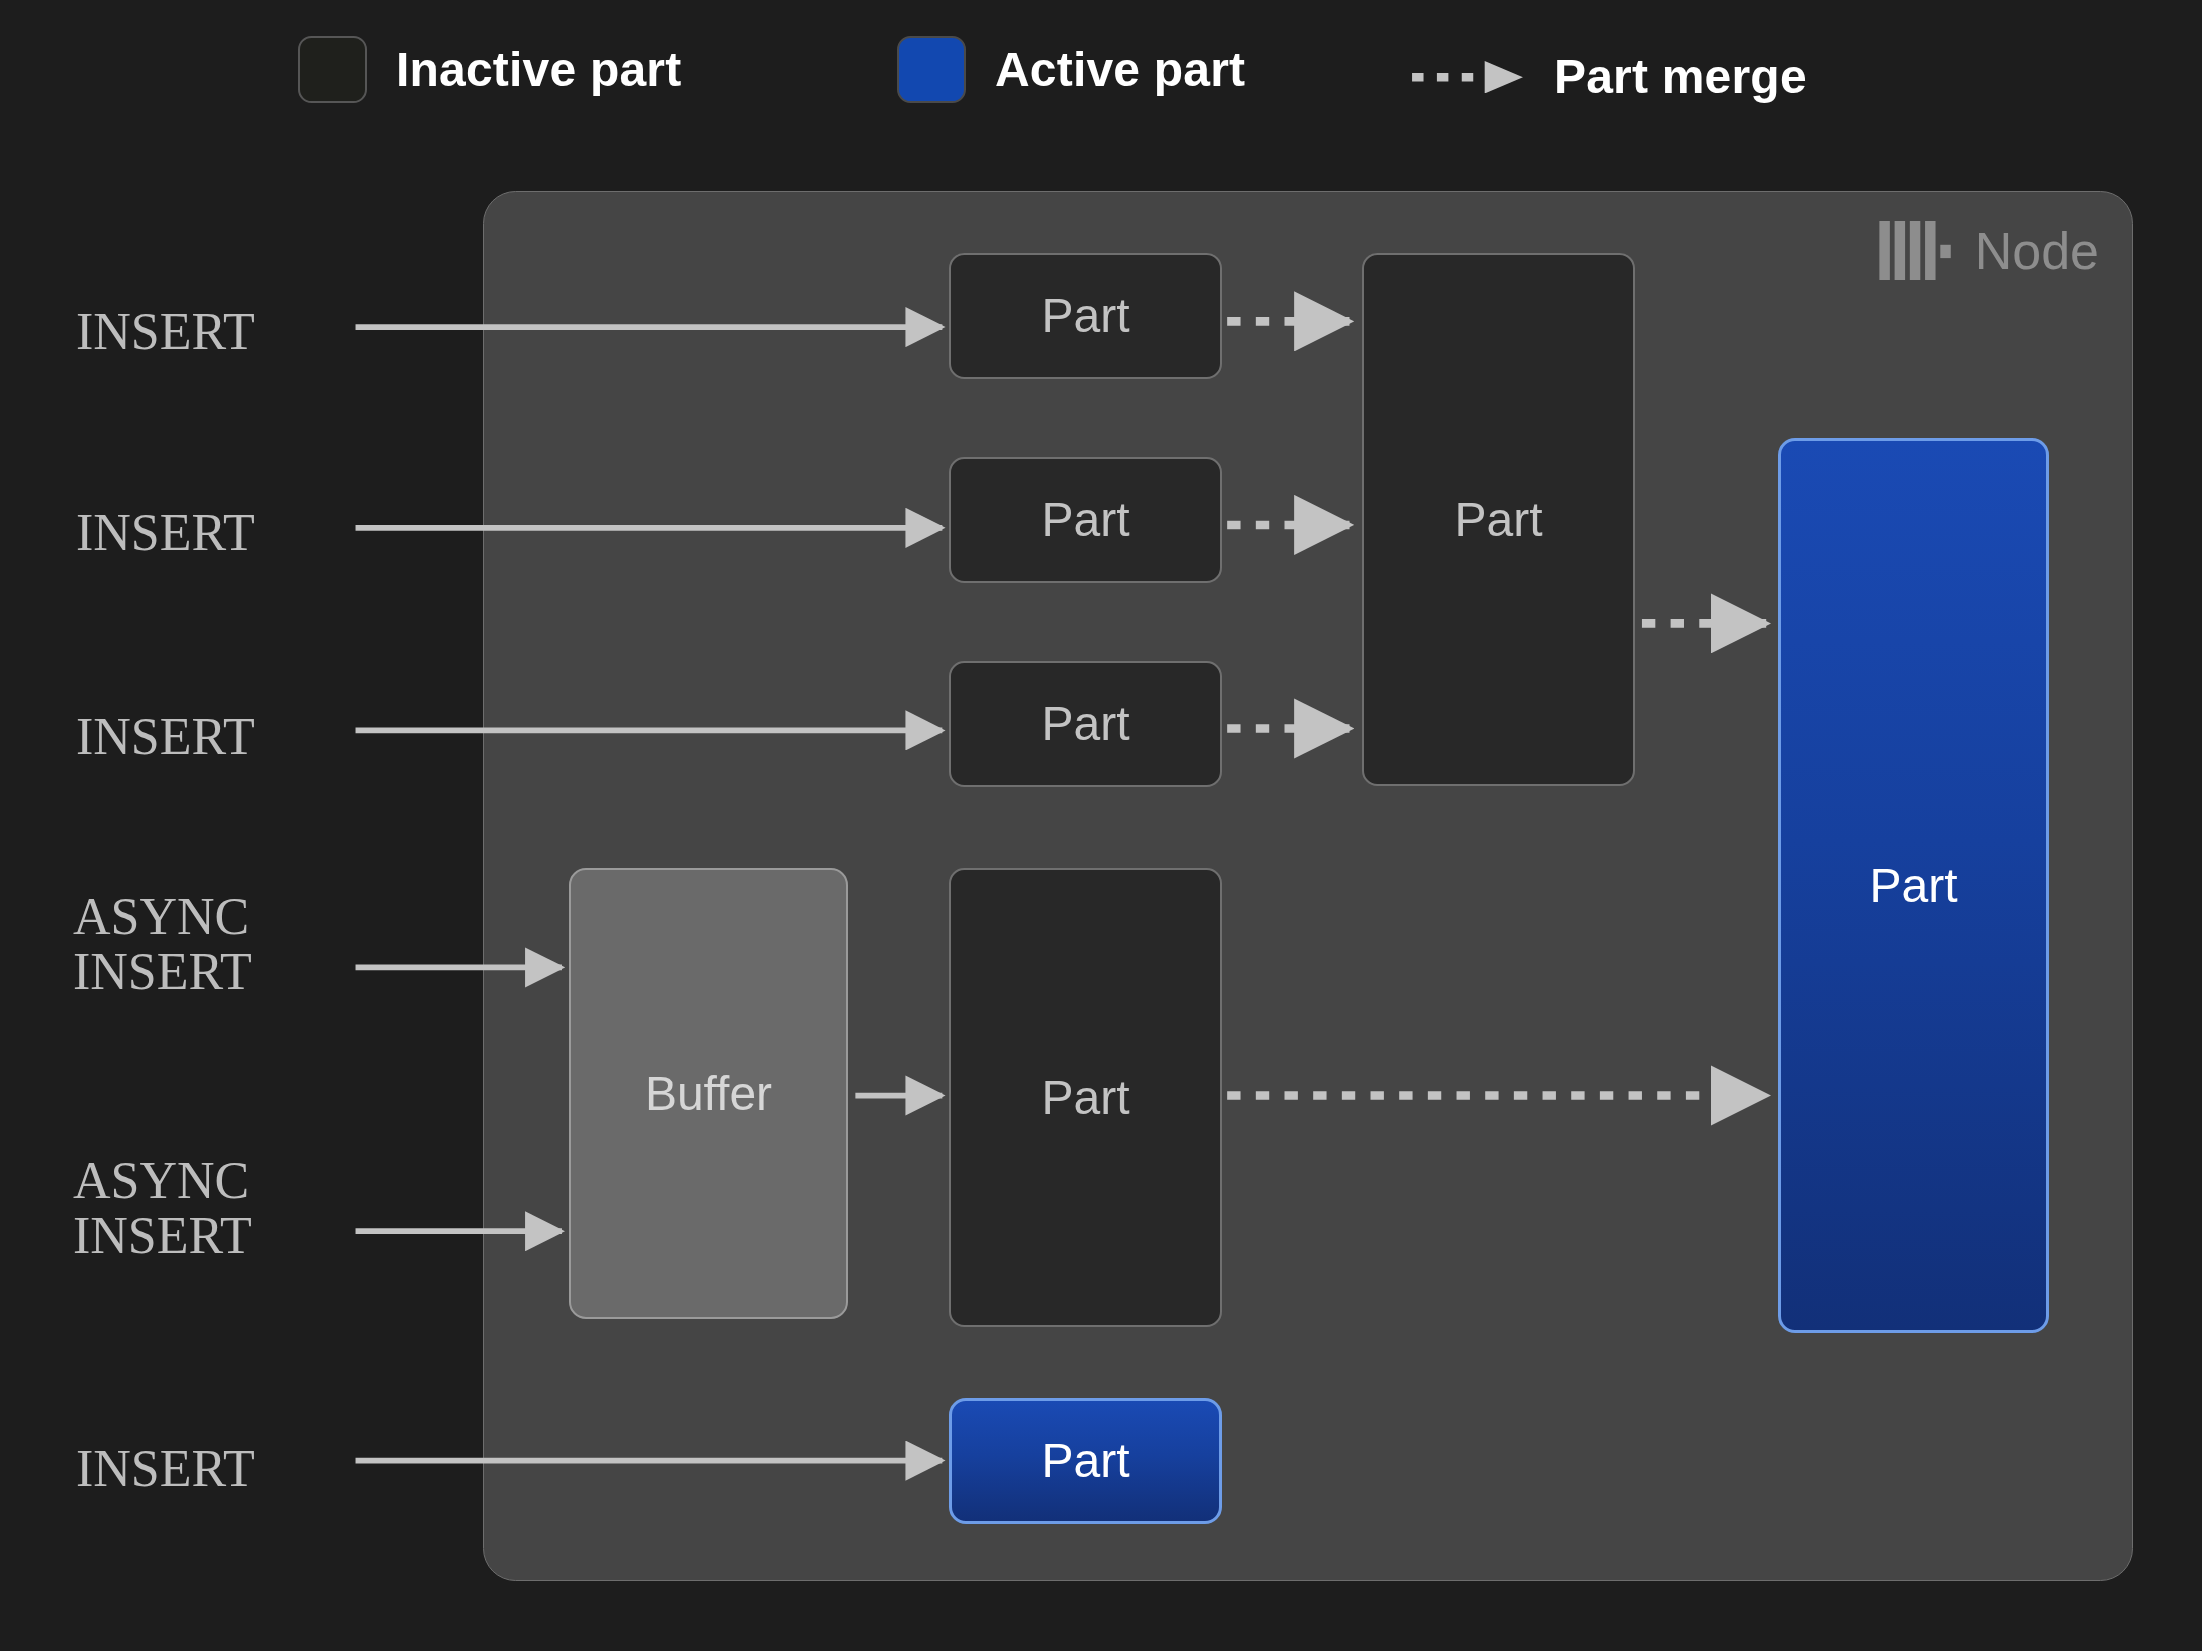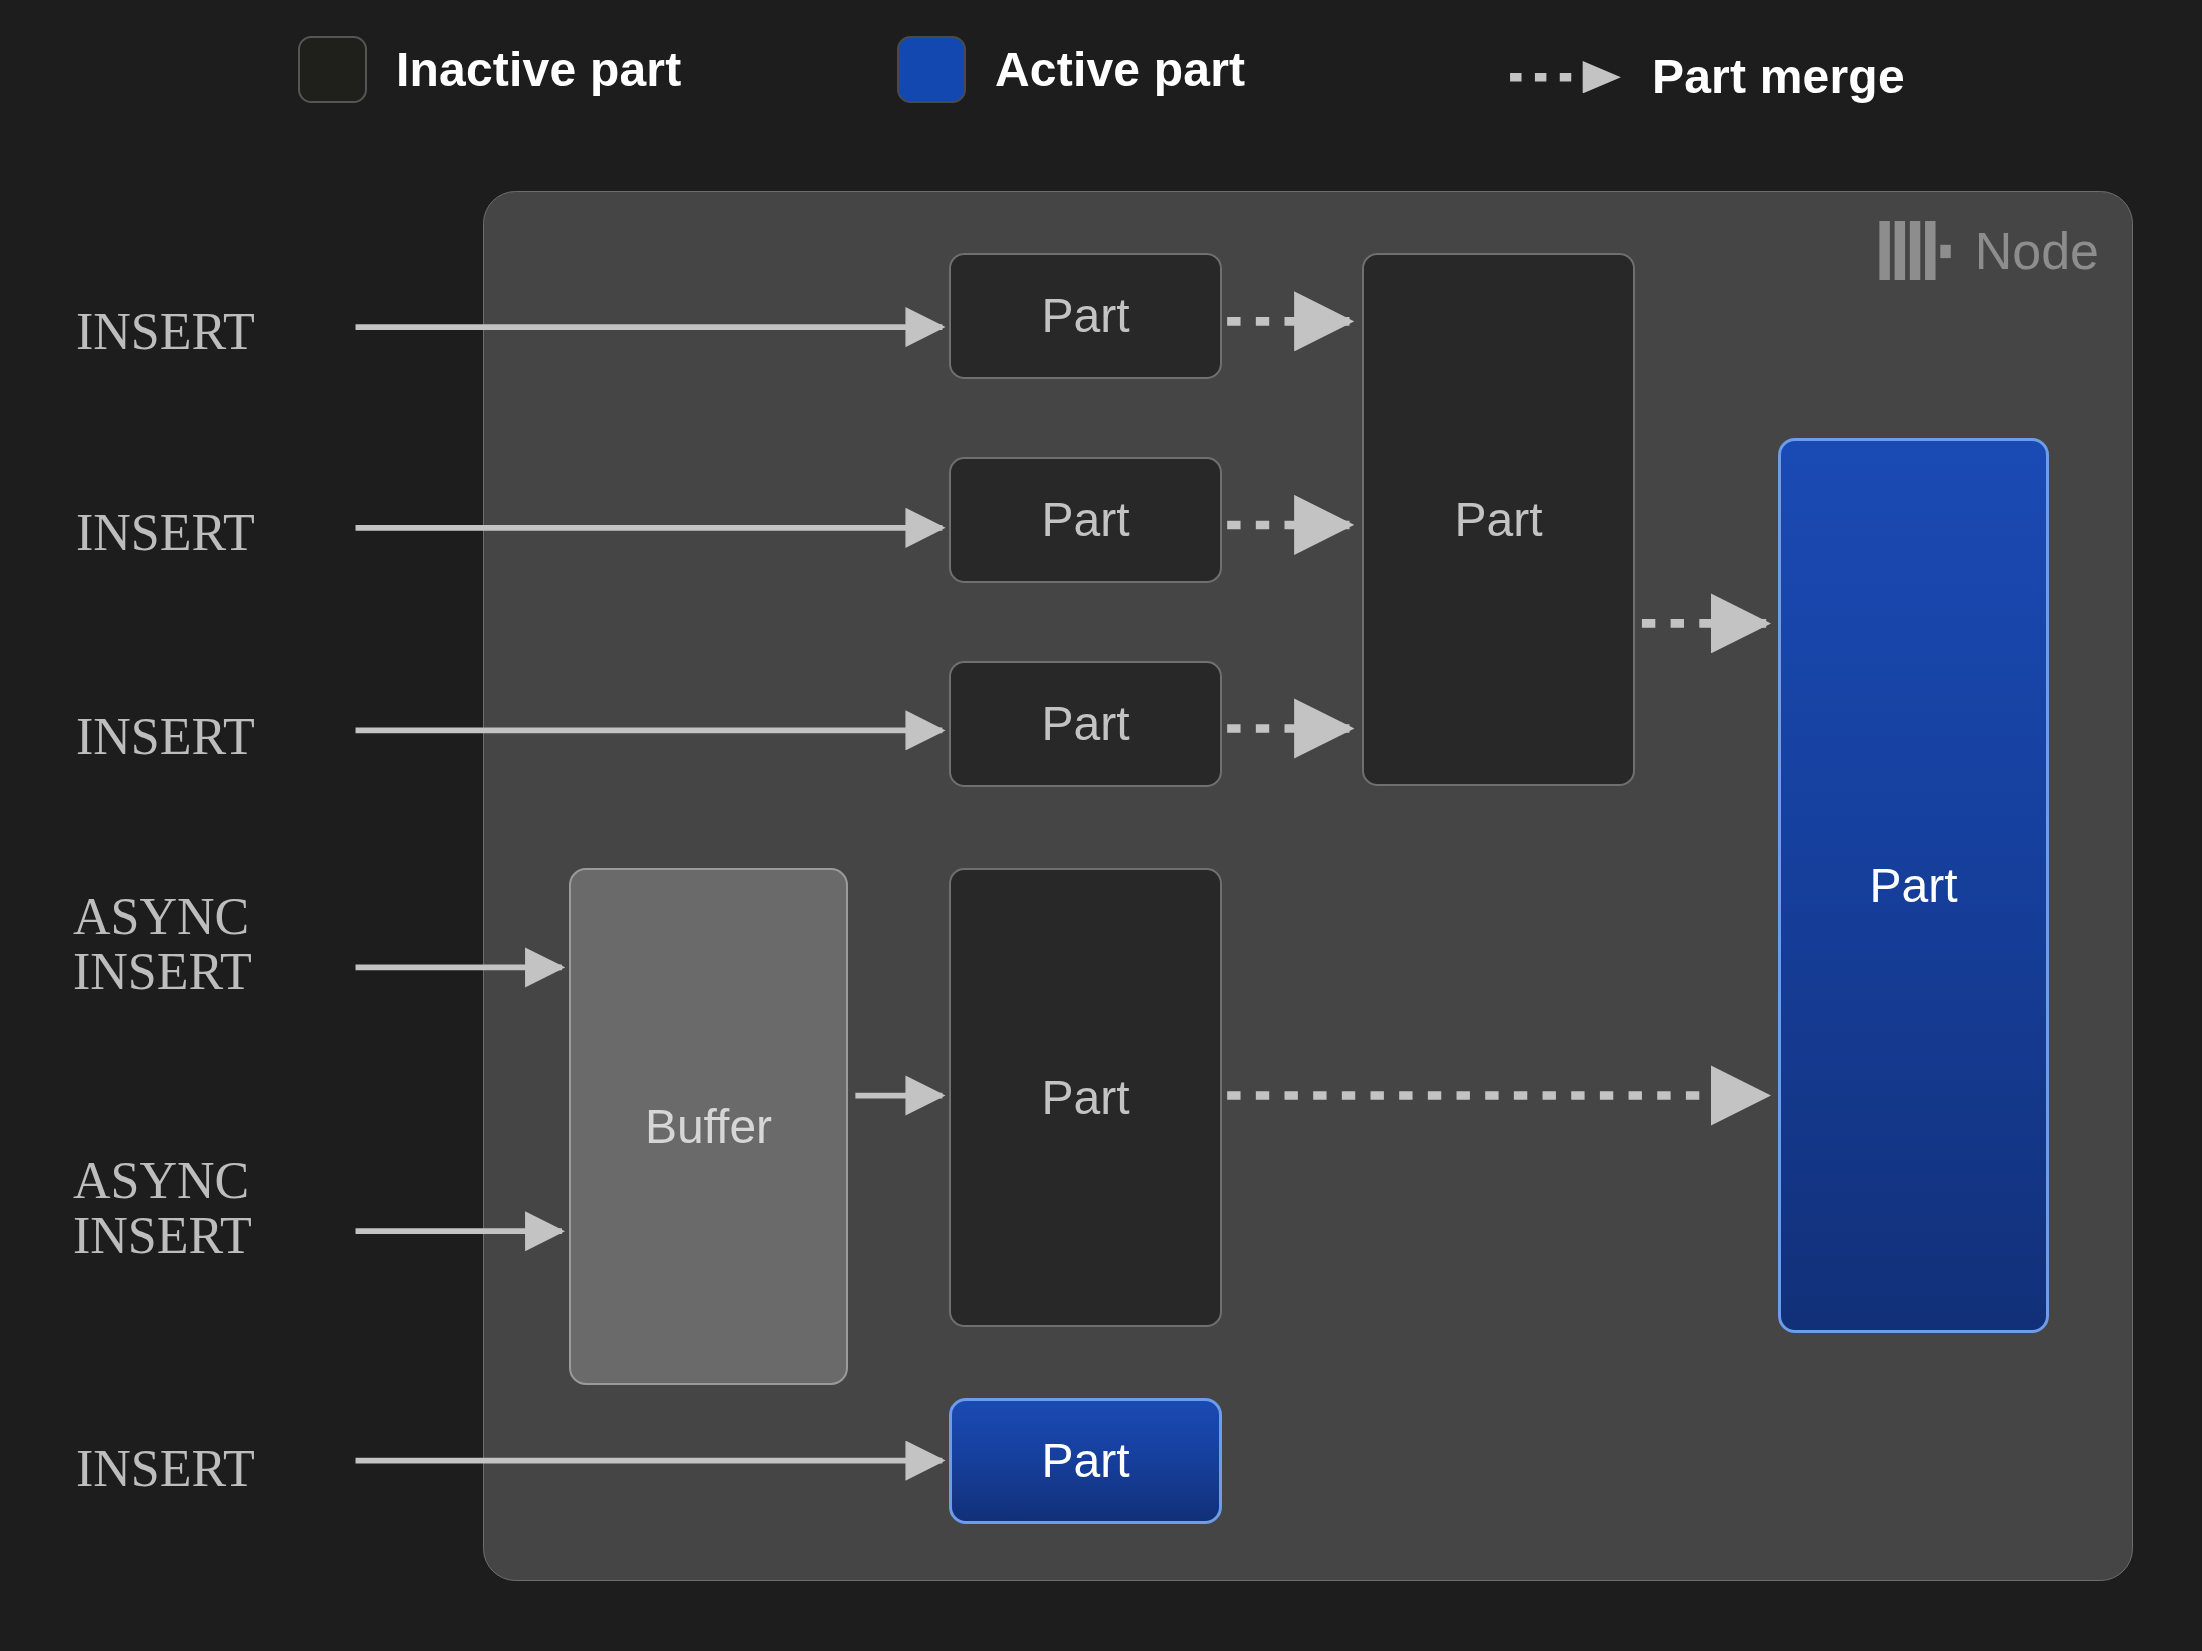--- a/index.html
+++ b/index.html
@@ -78,21 +78,21 @@
   <div class="legend-item" style="left:298px;top:36px;">
     <span class="sw sw-inactive"></span>
     <span class="legend-label">Inactive part</span>
   </div>
 
   <div class="legend-item" style="left:897px;top:36px;">
     <span class="sw sw-active"></span>
     <span class="legend-label">Active part</span>
   </div>
 
-  <div class="legend-item" style="left:1508px;top:53px;">
+  <div class="legend-item" style="left:1410px;top:53px;">
     <span>
       <svg class="legend-arrow" viewBox="0 0 120 34">
         <line x1="2" y1="17" x2="78" y2="17" stroke="#c3c3c3" stroke-width="9" stroke-dasharray="12 14"></line>
         <polygon points="78,0 118,17 78,34" fill="#c3c3c3"></polygon>
       </svg>
     </span>
     <span class="legend-label">Part merge</span>
   </div>
 </div>
 
@@ -175,21 +175,21 @@
 </div>
 
 <div class="box box-part" style="left:949px;top:661px;width:273px;height:126px;">
   <span class="box-label">Part</span>
 </div>
 
 <div class="box box-part" style="left:1362px;top:253px;width:273px;height:533px;">
   <span class="box-label">Part</span>
 </div>
 
-<div class="box box-buffer" style="left:569px;top:868px;width:279px;height:517px;">
+<div class="box box-buffer" style="left:569px;top:868px;width:279px;height:451px;">
   <span class="box-label">Buffer</span>
 </div>
 
 <div class="box box-part" style="left:949px;top:868px;width:273px;height:459px;">
   <span class="box-label">Part</span>
 </div>
 
 <div class="box box-active" style="left:1778px;top:438px;width:271px;height:895px;">
   <span class="box-label">Part</span>
 </div>

